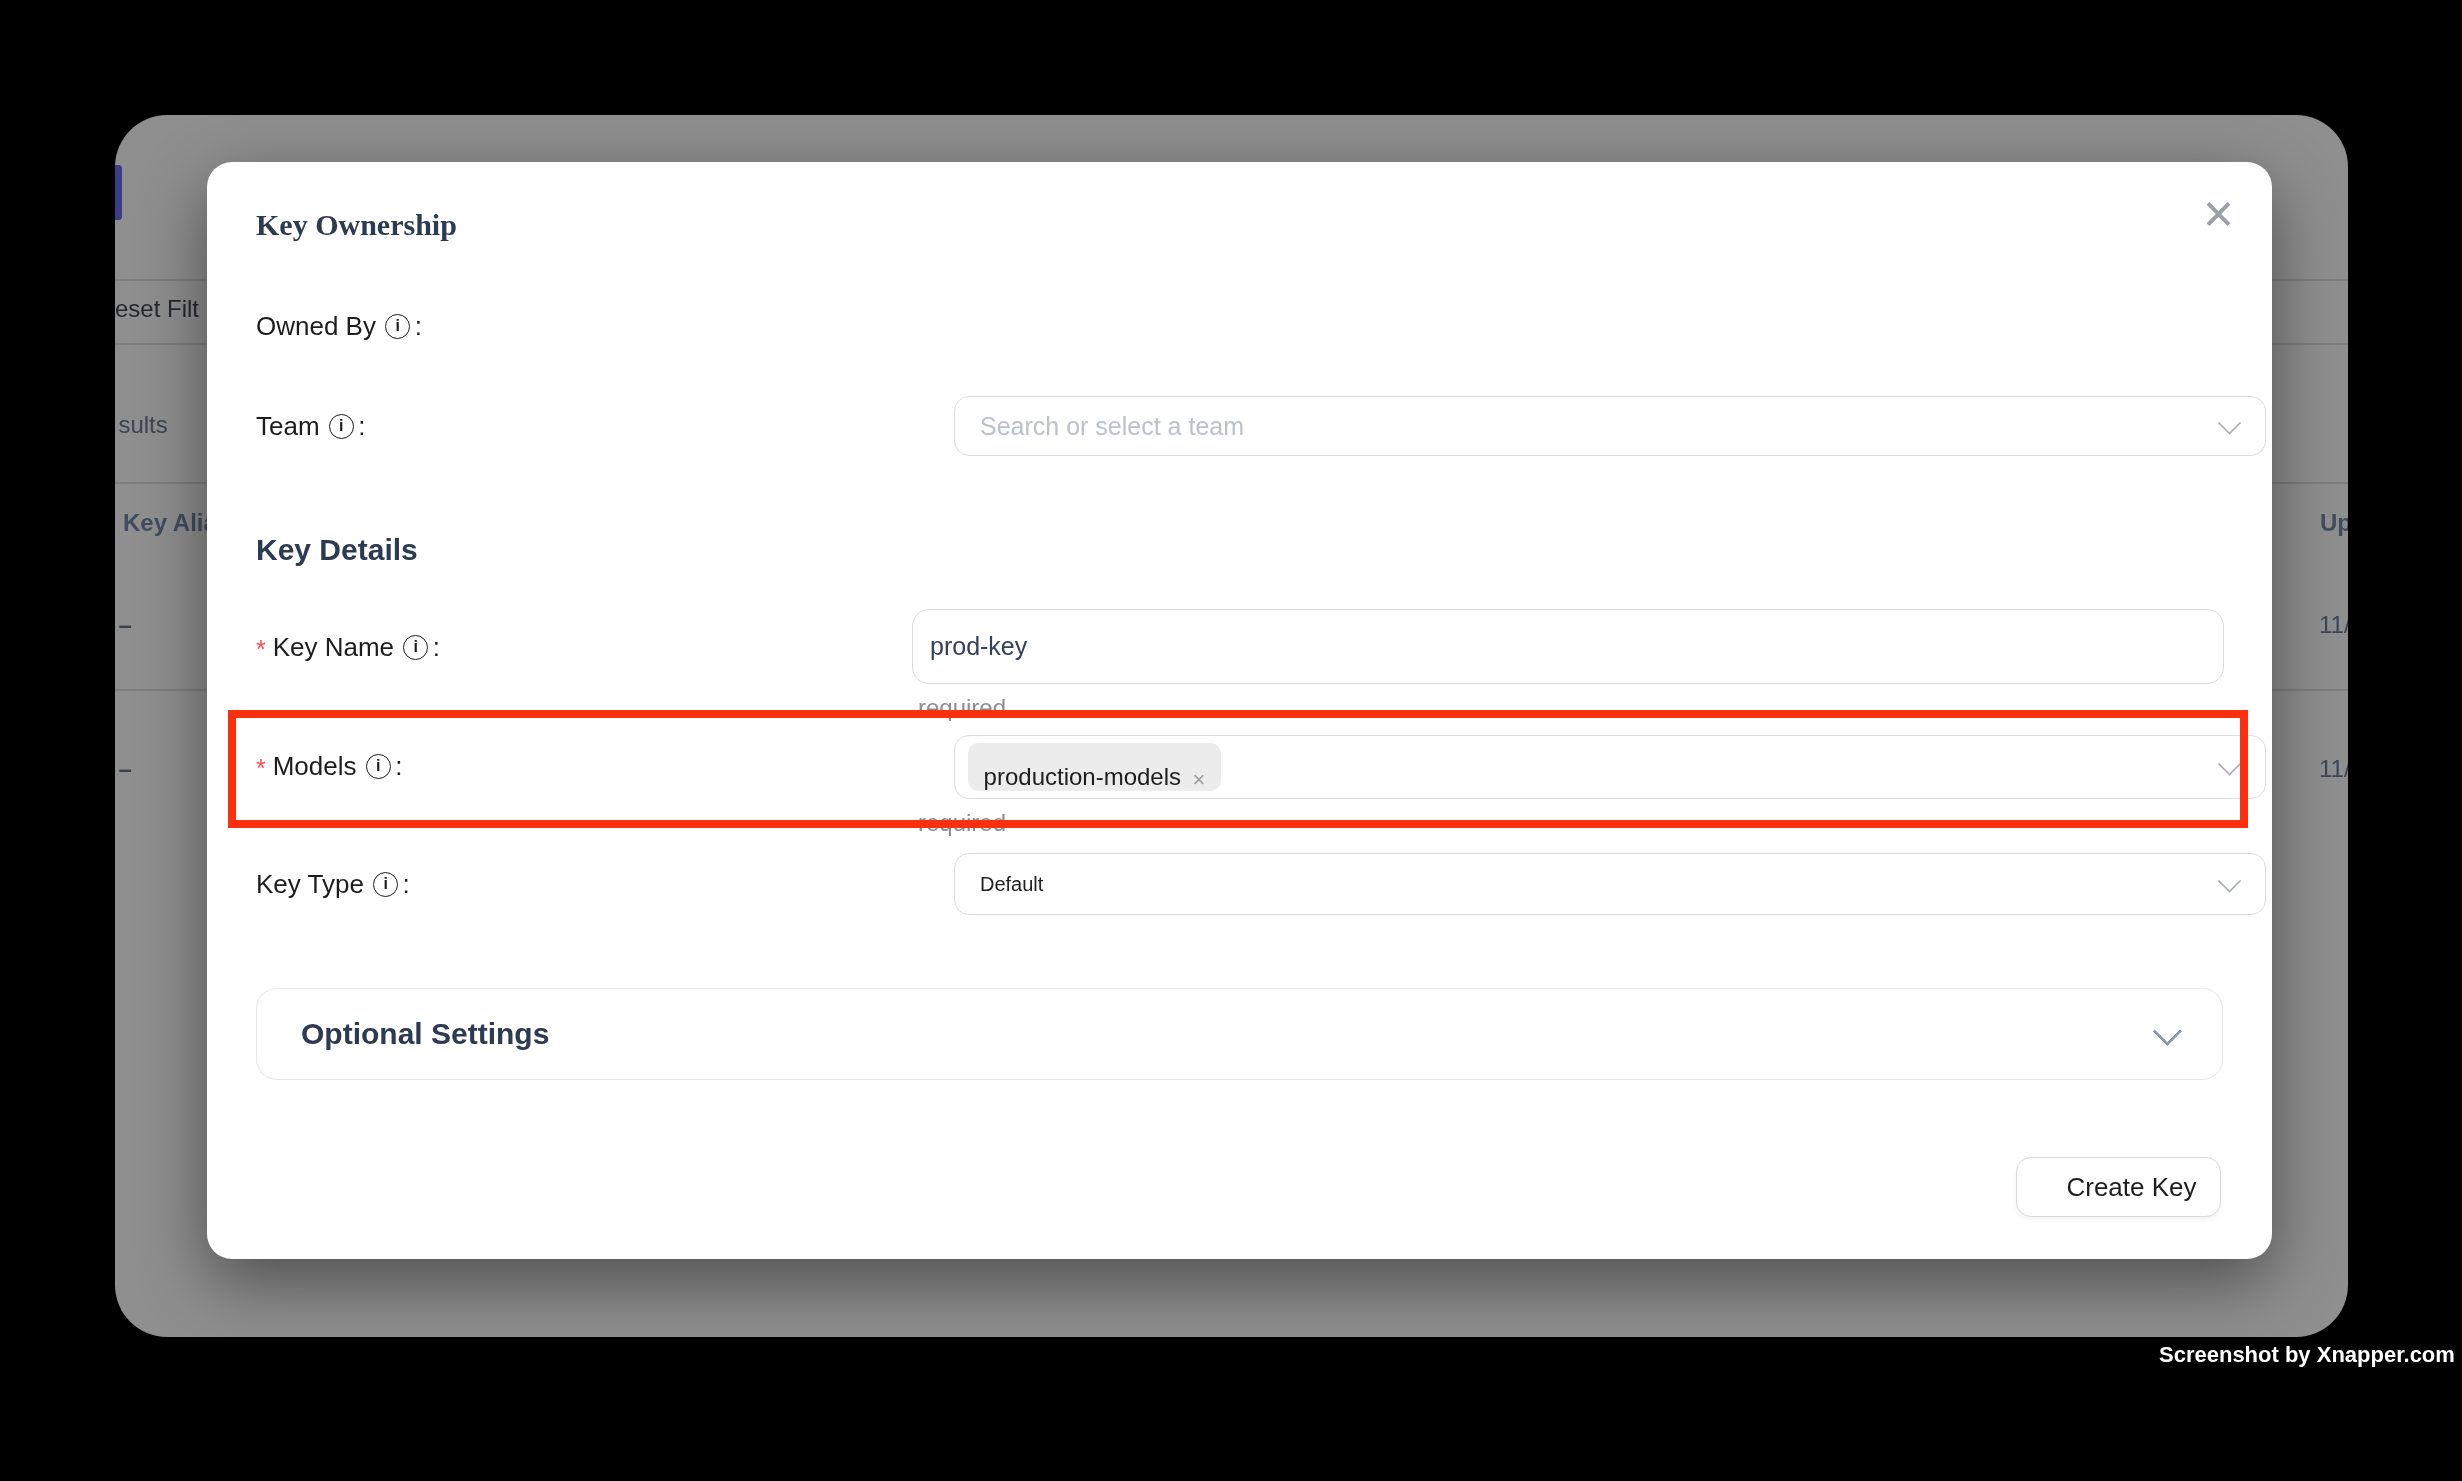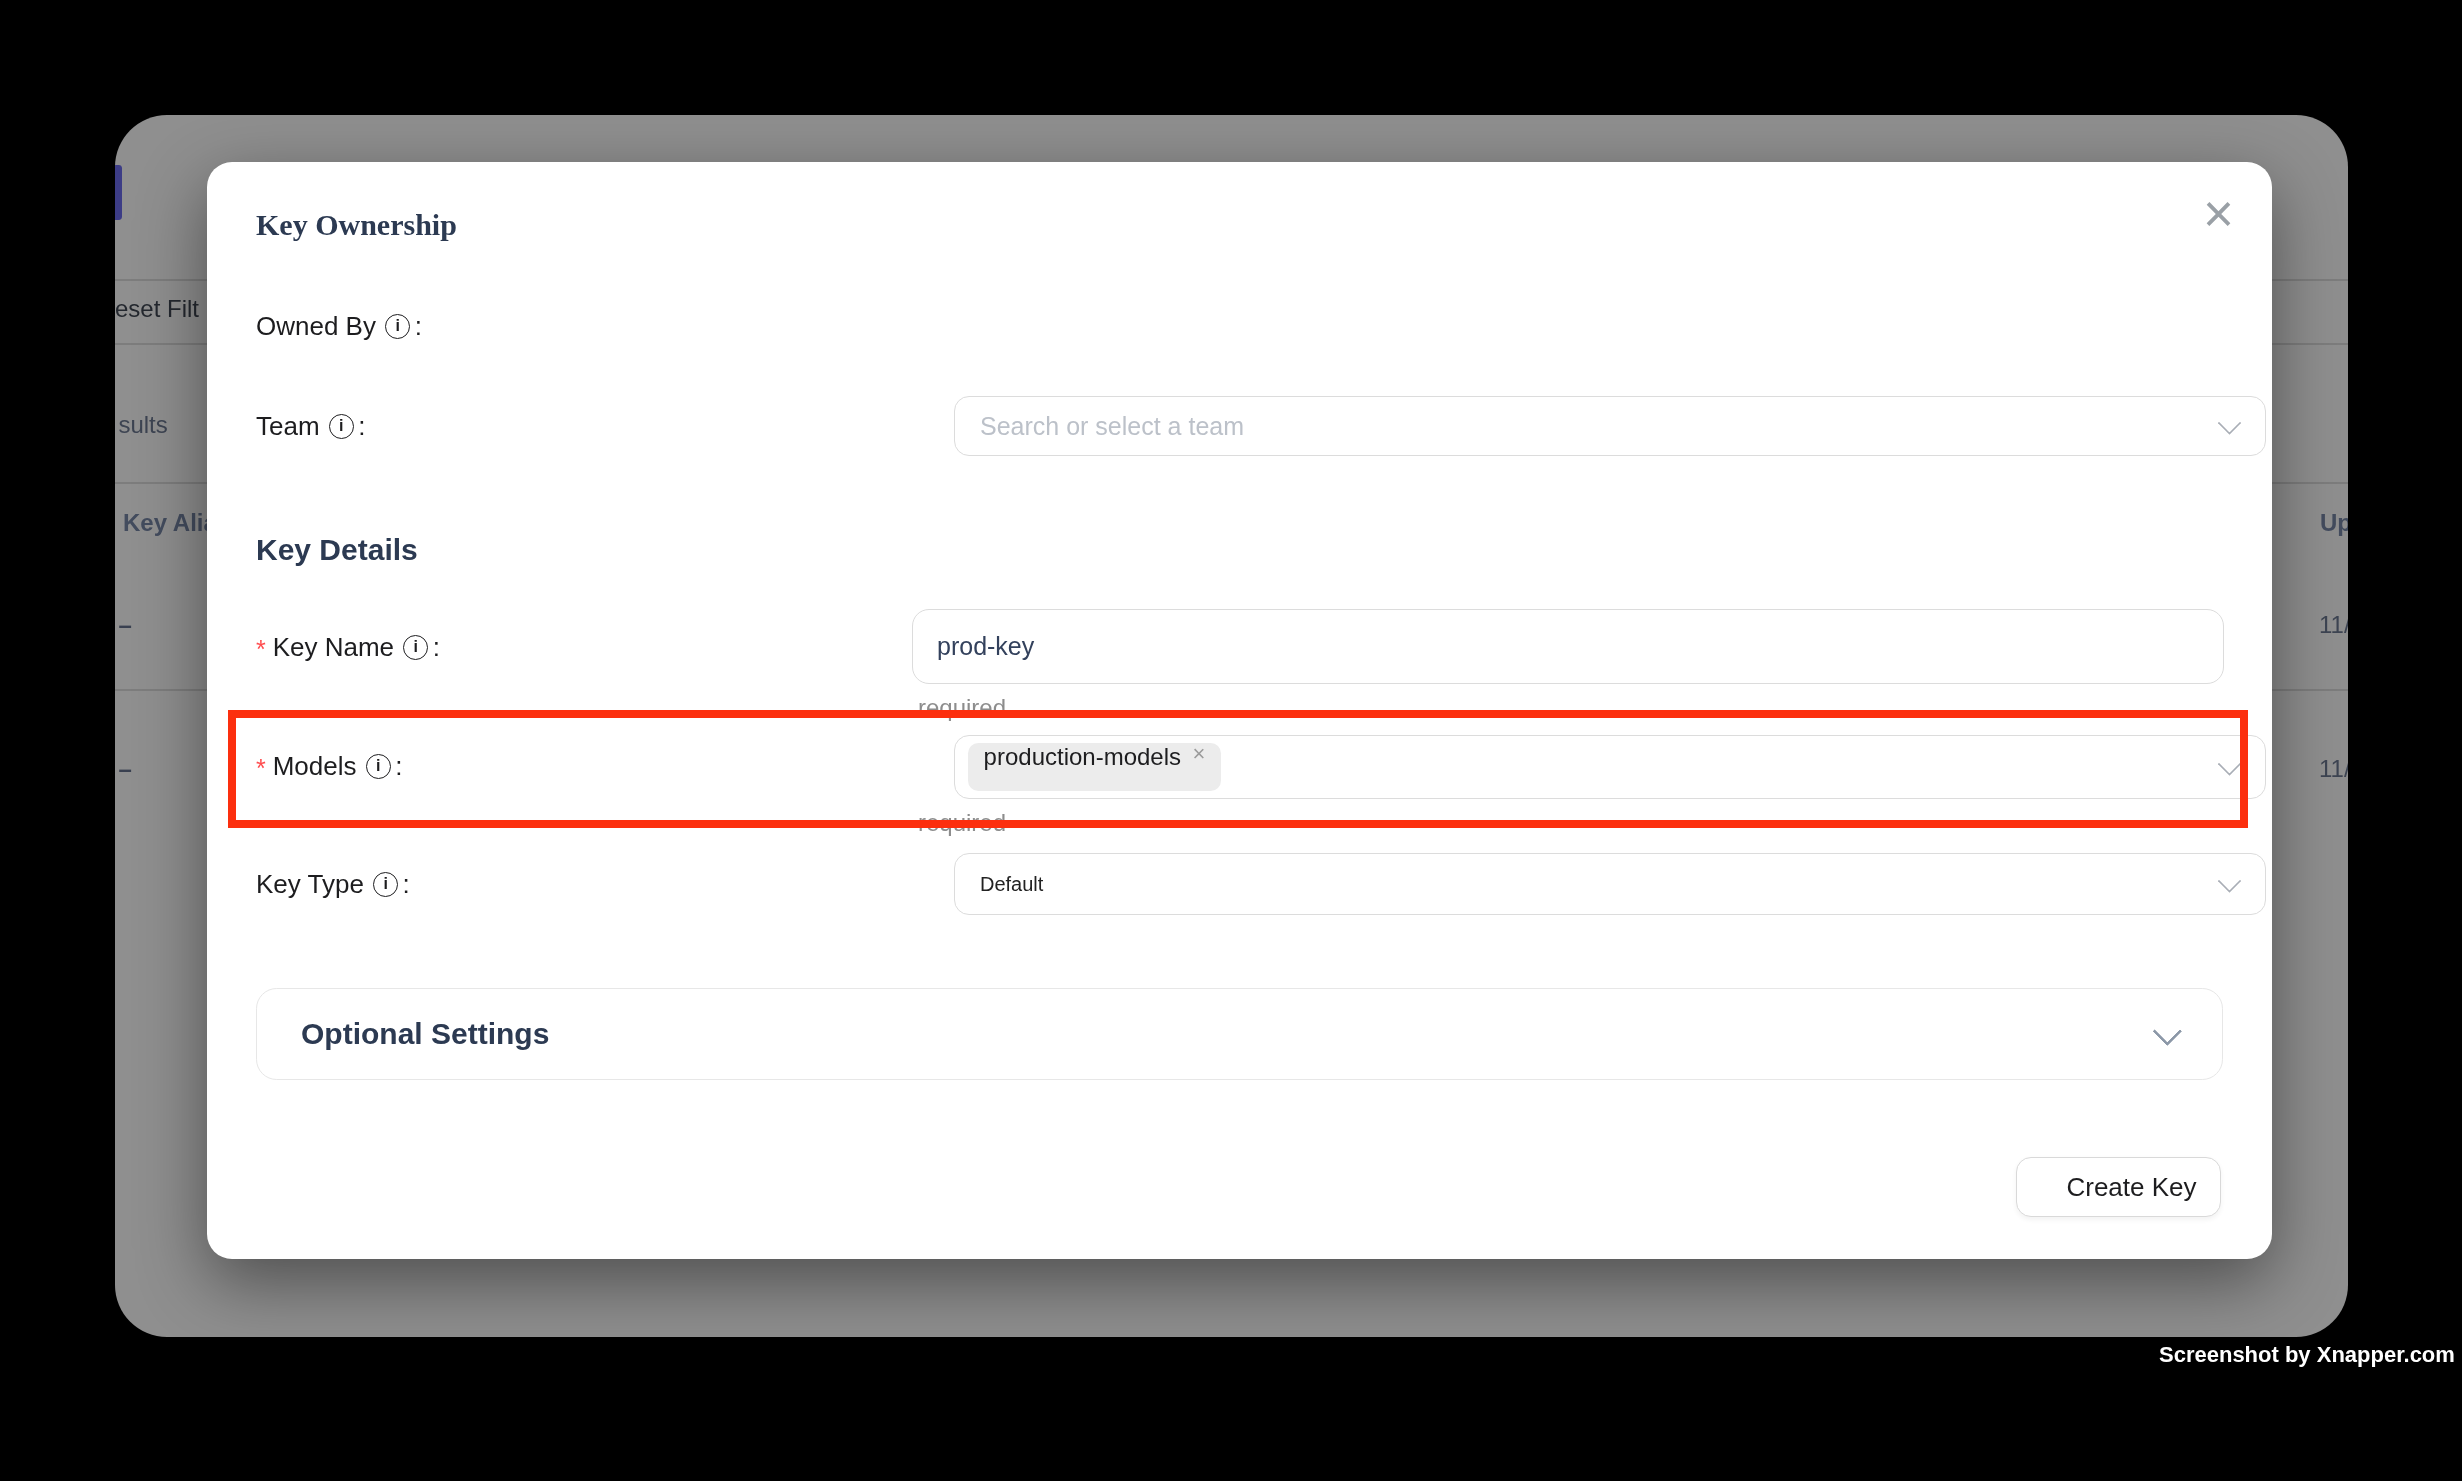--- a/index.html
+++ b/index.html
@@ -41,24 +41,24 @@
   
   .select{position:absolute;left:705px;width:1312px;box-sizing:border-box;background:#fff;
     border:1.7px solid var(--border,#dcdcdc);border-radius:15px;display:flex;align-items:center;
     padding:0 25px;font-size:25px;cursor:pointer;margin-left:42px;}
   .placeholder{color:var(--placeholder,#bcc1c9);}
   .select-value{color:#222;font-size:20px;}
   .chevron{position:absolute;right:27.5px;top:50%;width:17px;height:17px;box-sizing:border-box;
     border-right:2.9px solid #a9aeb6;border-bottom:2.9px solid #a9aeb6;
     transform:translateY(-68%) rotate(45deg);border-radius:1.1px;}
   .text-input{position:absolute;left:705px;top:447px;width:1312px;height:75px;box-sizing:border-box;
-    border:1.7px solid var(--border,#dcdcdc);border-radius:17px;padding:0 24px;font-size:25px;
+    border:1.7px solid var(--border,#dcdcdc);border-radius:17px;padding:0 17px;font-size:25px;
     color:var(--value-navy,#33415c);font-family:"Liberation Sans",sans-serif;background:#fff;outline:none;}
   .required-msg{position:absolute;left:711px;font-size:24px;color:var(--muted,#8d8d8d);}
-  .tag{display:inline-flex;align-items:flex-start;gap:11.5px;background:#ececec;border-radius:10.3px;
+  .tag{display:inline-flex;align-items:flex-end;gap:11.5px;background:#ececec;border-radius:10.3px;
     height:48px;padding:0 16px;font-size:24px;color:#1d1d1f;white-space:nowrap;}
   .tag-x{color:#9b9b9b;font-size:22px;cursor:pointer;line-height:1;}
 
   
   .red-box{position:absolute;left:21px;top:548px;width:2020px;height:118px;box-sizing:border-box;
     border:8.6px solid var(--annotation-red,#fc2f0e);z-index:60;pointer-events:none;}
 
   
   .optional-panel{position:absolute;left:49px;top:826px;width:1967px;height:92px;box-sizing:border-box;
     border:1.7px solid #e7e7e7;border-radius:20.7px;background:#fff;display:flex;align-items:center;

